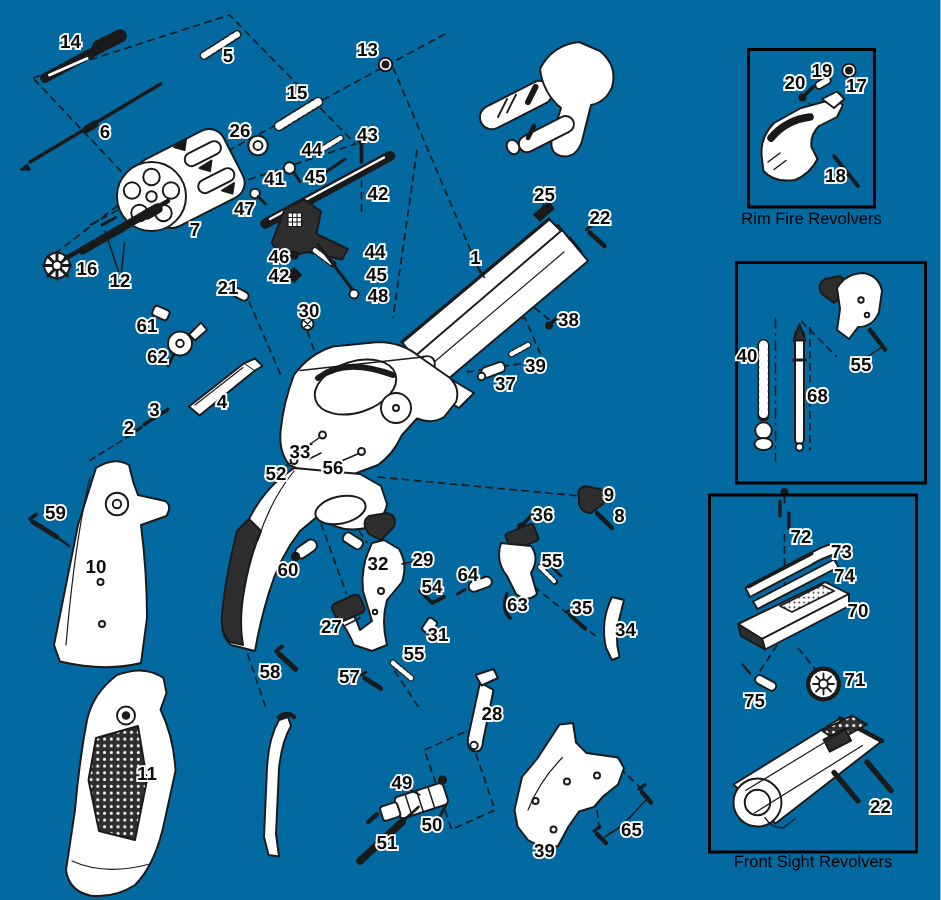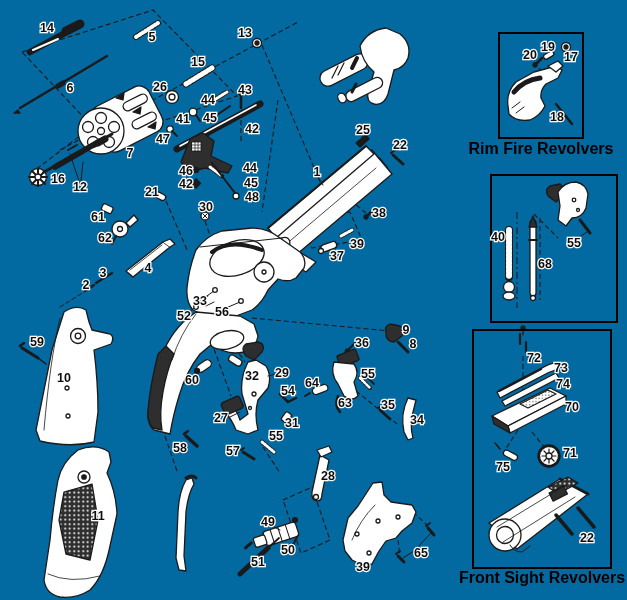--- a/index.html
+++ b/index.html
@@ -2,22 +2,22 @@
 <html><head>
 <meta charset="utf-8">
 <style>
   html,body{margin:0;padding:0;background:#fff;}
   .stage{position:relative;width:627px;height:600px;background:#0369a1;overflow:hidden;
          font-family:"Liberation Sans",sans-serif;}
   .stage svg{position:absolute;left:0;top:0;}
   .plabel{font-family:"Liberation Sans",sans-serif;font-size:12.5px;font-weight:bold;
           fill:#0d0d0d;text-anchor:middle;dominant-baseline:central;
           paint-order:stroke;stroke:#ffffff;stroke-width:2.5px;}
-  .inset-title{position:absolute;transform:translateX(-50%);font-weight:bold;
-               font-size:16px;color:#000;white-space:nowrap;letter-spacing:0px;}
+  .inset-title{position:absolute;transform:translateX(-50%);font-weight:normal;
+               font-size:11px;color:#000;white-space:nowrap;letter-spacing:0px;}
 </style>
 </head>
 <body>
 
 <div class="stage">
 <svg width="627" height="600" viewBox="0 0 627 600">
   <defs>
     <pattern id="dots" width="4.5" height="4.5" patternUnits="userSpaceOnUse">
       <rect width="4.5" height="4.5" fill="#2e2e2e"></rect>
           <circle cx="2.2" cy="2.2" r="1" fill="#fff"></circle>

